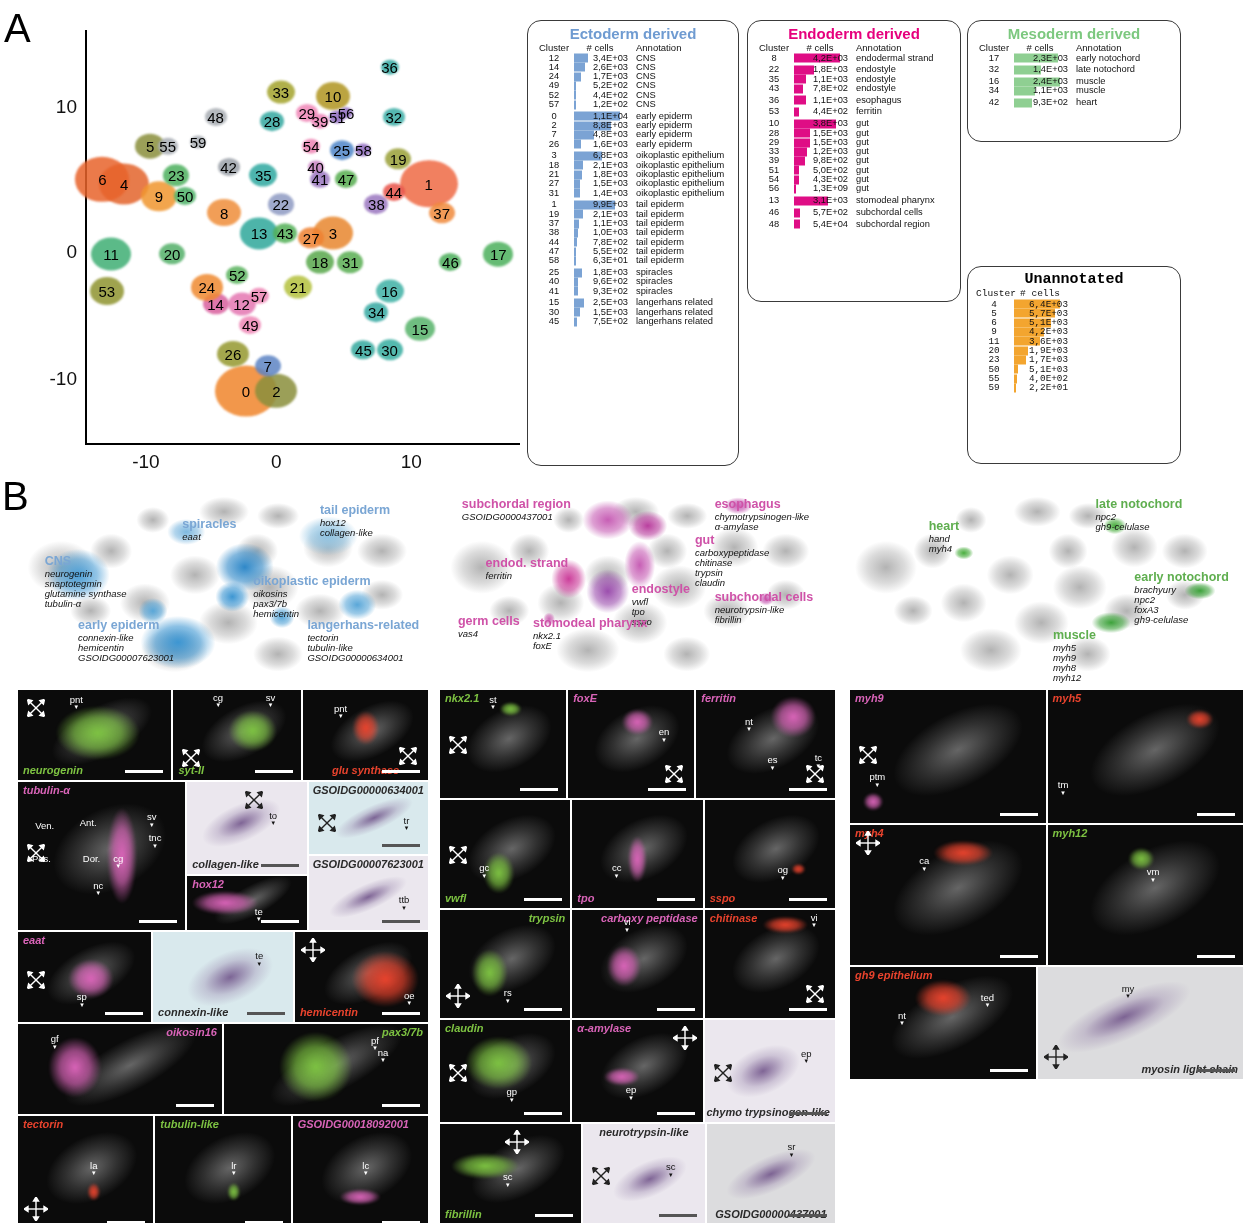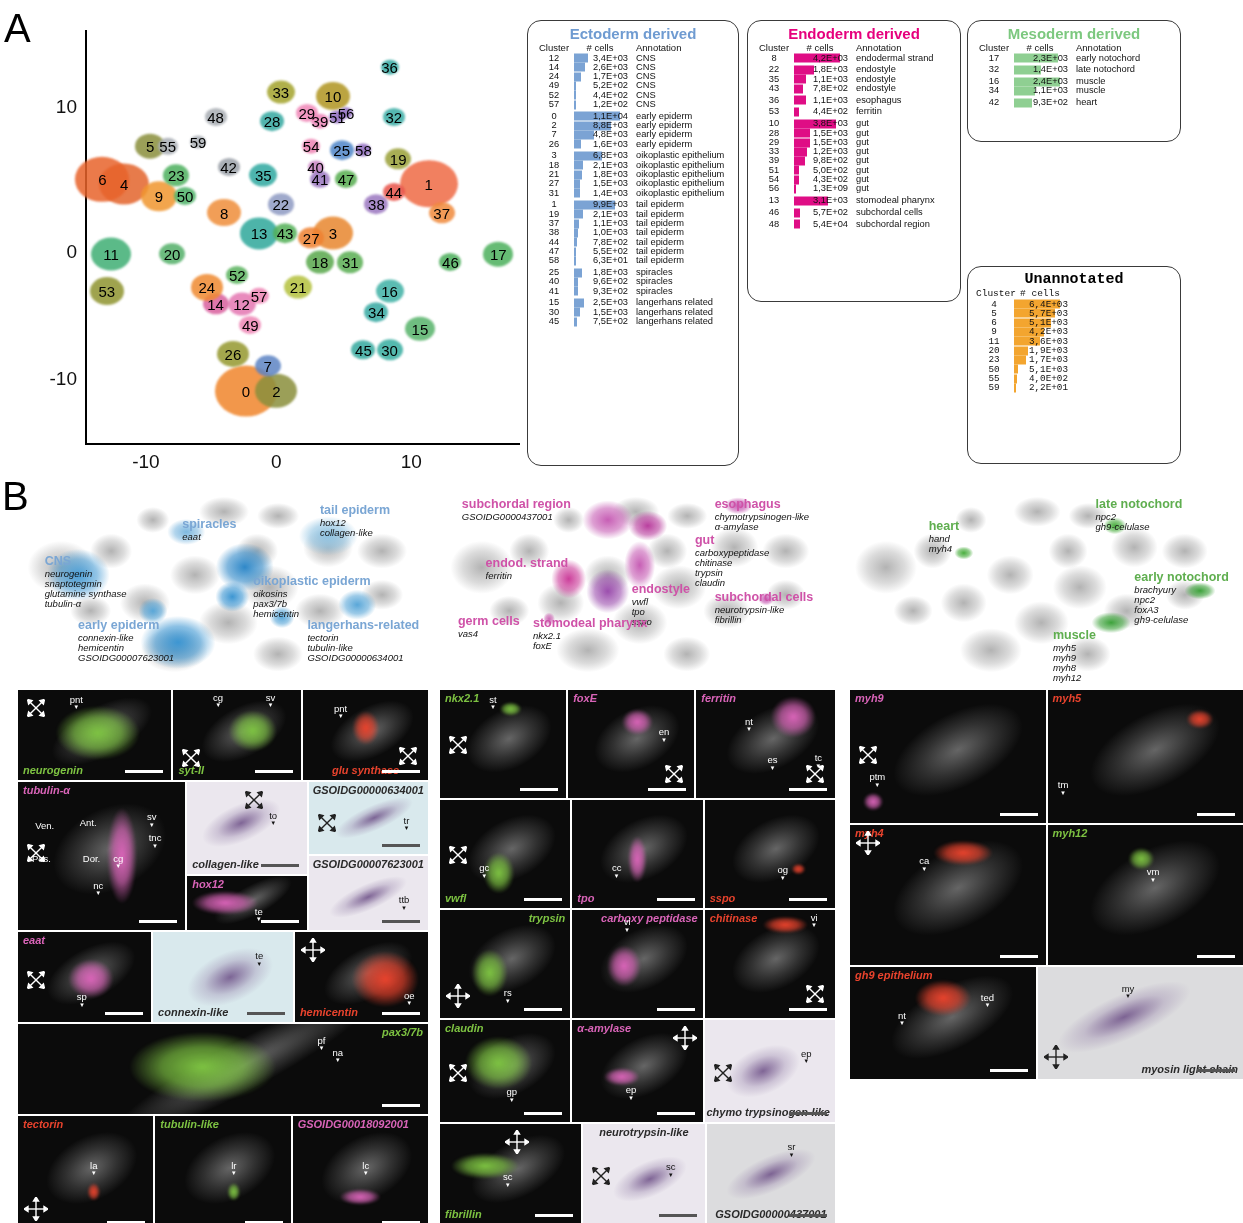--- a/index.html
+++ b/index.html
@@ -857,20 +857,27 @@
                   <path d="M0 12l4-2.5v5z"></path>
                   <path d="M24 12l-4-2.5v5z"></path>
                 </g>
               </svg></div>
             <div class="sbar" style="background: rgb(255, 255, 255);"></div>
           </div>
         </div>
         <div class="mrow">
           <div class="micro bg-dark" style="flex: 1 1 0%; height: 90px;">
             <div class="spec" style="left: 55%; top: 45%; width: 72%; height: 55%;"></div>
+            <div class="sig" style="left: 28%; top: 48%; width: 26%; height: 66%; background: radial-gradient(closest-side, rgb(217, 100, 184), rgba(217, 100, 184, 0.667) 55%, transparent);"></div>
+            <div class="glabel g-tr" style="color: rgb(217, 100, 184);">oikosin16</div>
+            <div class="ann" style="left: 18%; top: 20%; color: rgb(255, 255, 255);">gf<span class="ptr">▾</span></div>
+            <div class="sbar" style="background: rgb(255, 255, 255);"></div>
+          </div>
+          <div class="micro bg-dark" style="flex: 1 1 0%; height: 90px;">
+            <div class="spec" style="left: 55%; top: 45%; width: 72%; height: 55%;"></div>
             <div class="sig" style="left: 45%; top: 48%; width: 36%; height: 78%; background: radial-gradient(closest-side, rgb(125, 194, 66), rgba(125, 194, 66, 0.667) 55%, transparent);"></div>
             <div class="glabel g-tr" style="color: rgb(125, 194, 66);">pax3/7b</div>
             <div class="ann" style="left: 74%; top: 22%; color: rgb(255, 255, 255);">pf<span class="ptr">▾</span></div>
             <div class="ann" style="left: 78%; top: 35%; color: rgb(255, 255, 255);">na<span class="ptr">▾</span></div>
             <div class="sbar" style="background: rgb(255, 255, 255);"></div>
           </div>
         </div>
         <div class="mrow">
           <div class="micro bg-dark" style="flex: 1 1 0%; height: 115px;">
             <div class="spec" style="left: 55%; top: 45%; width: 72%; height: 55%;"></div>

